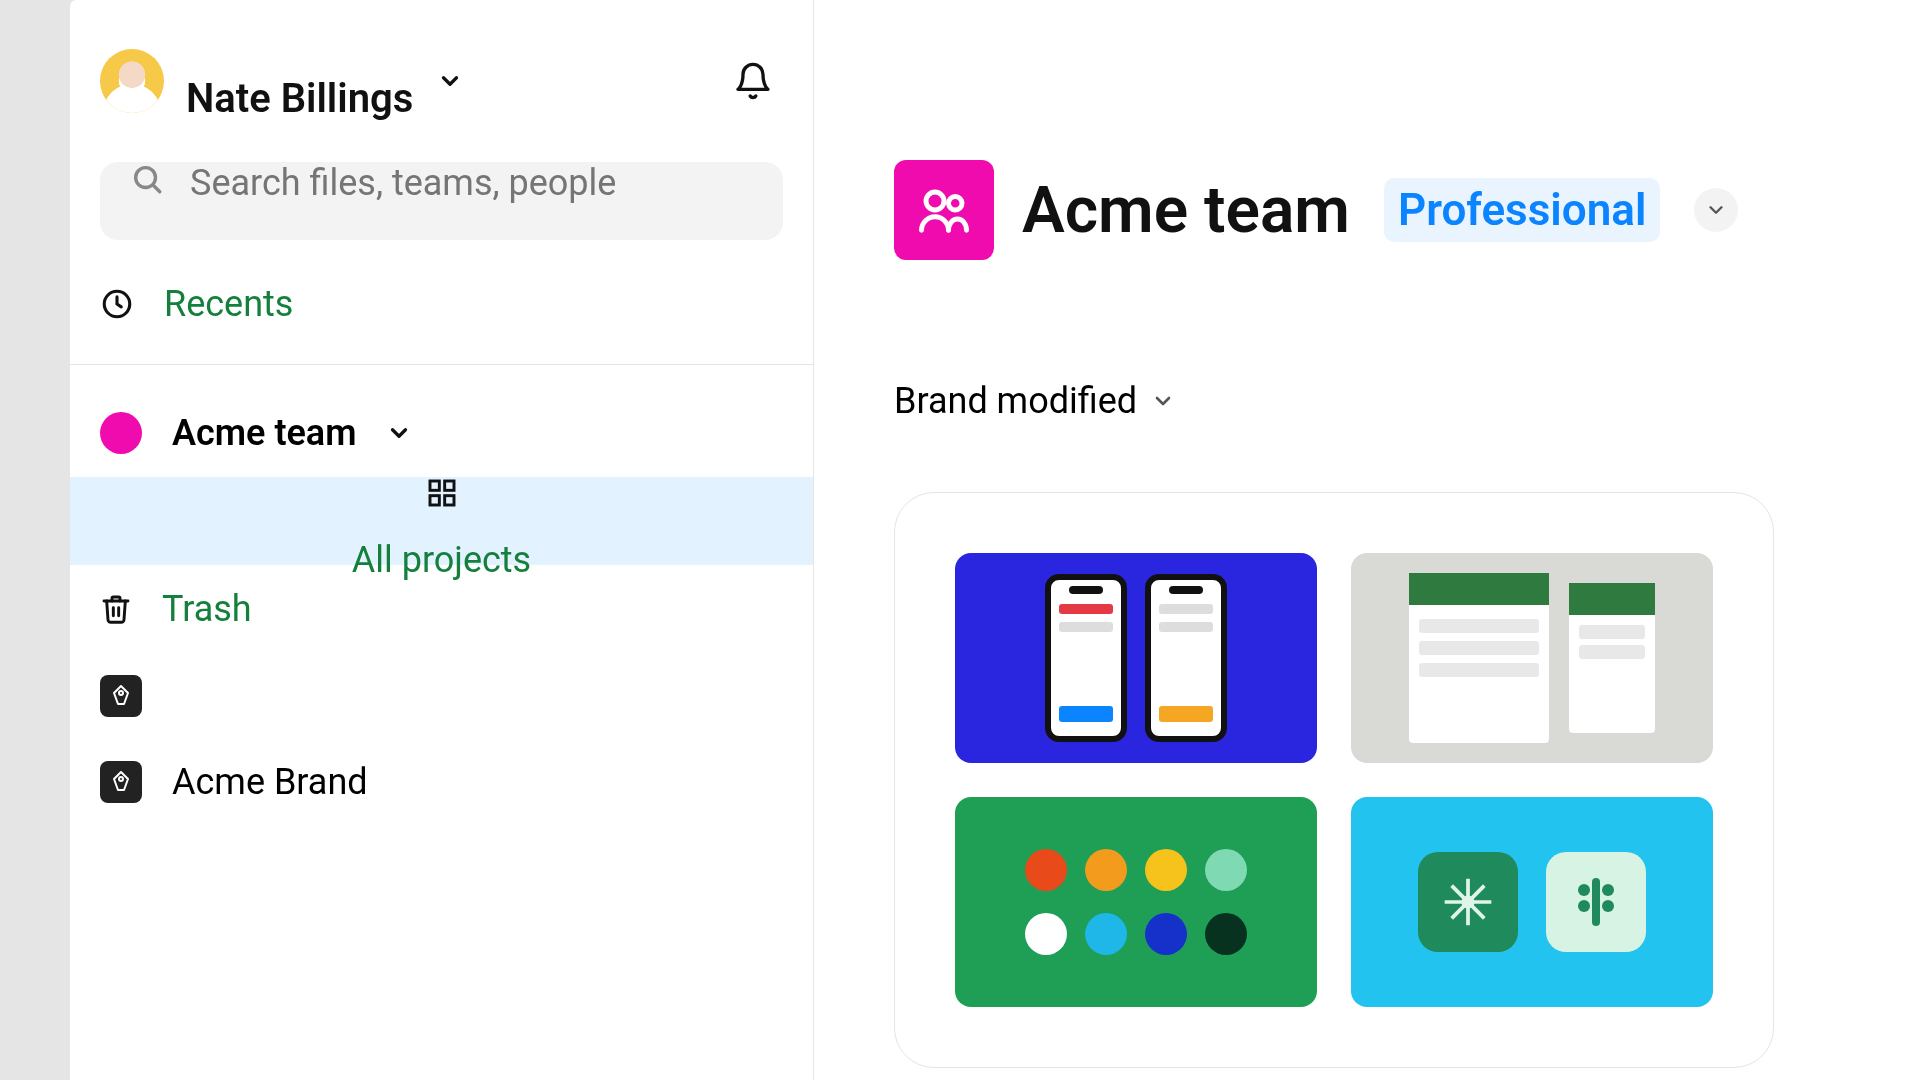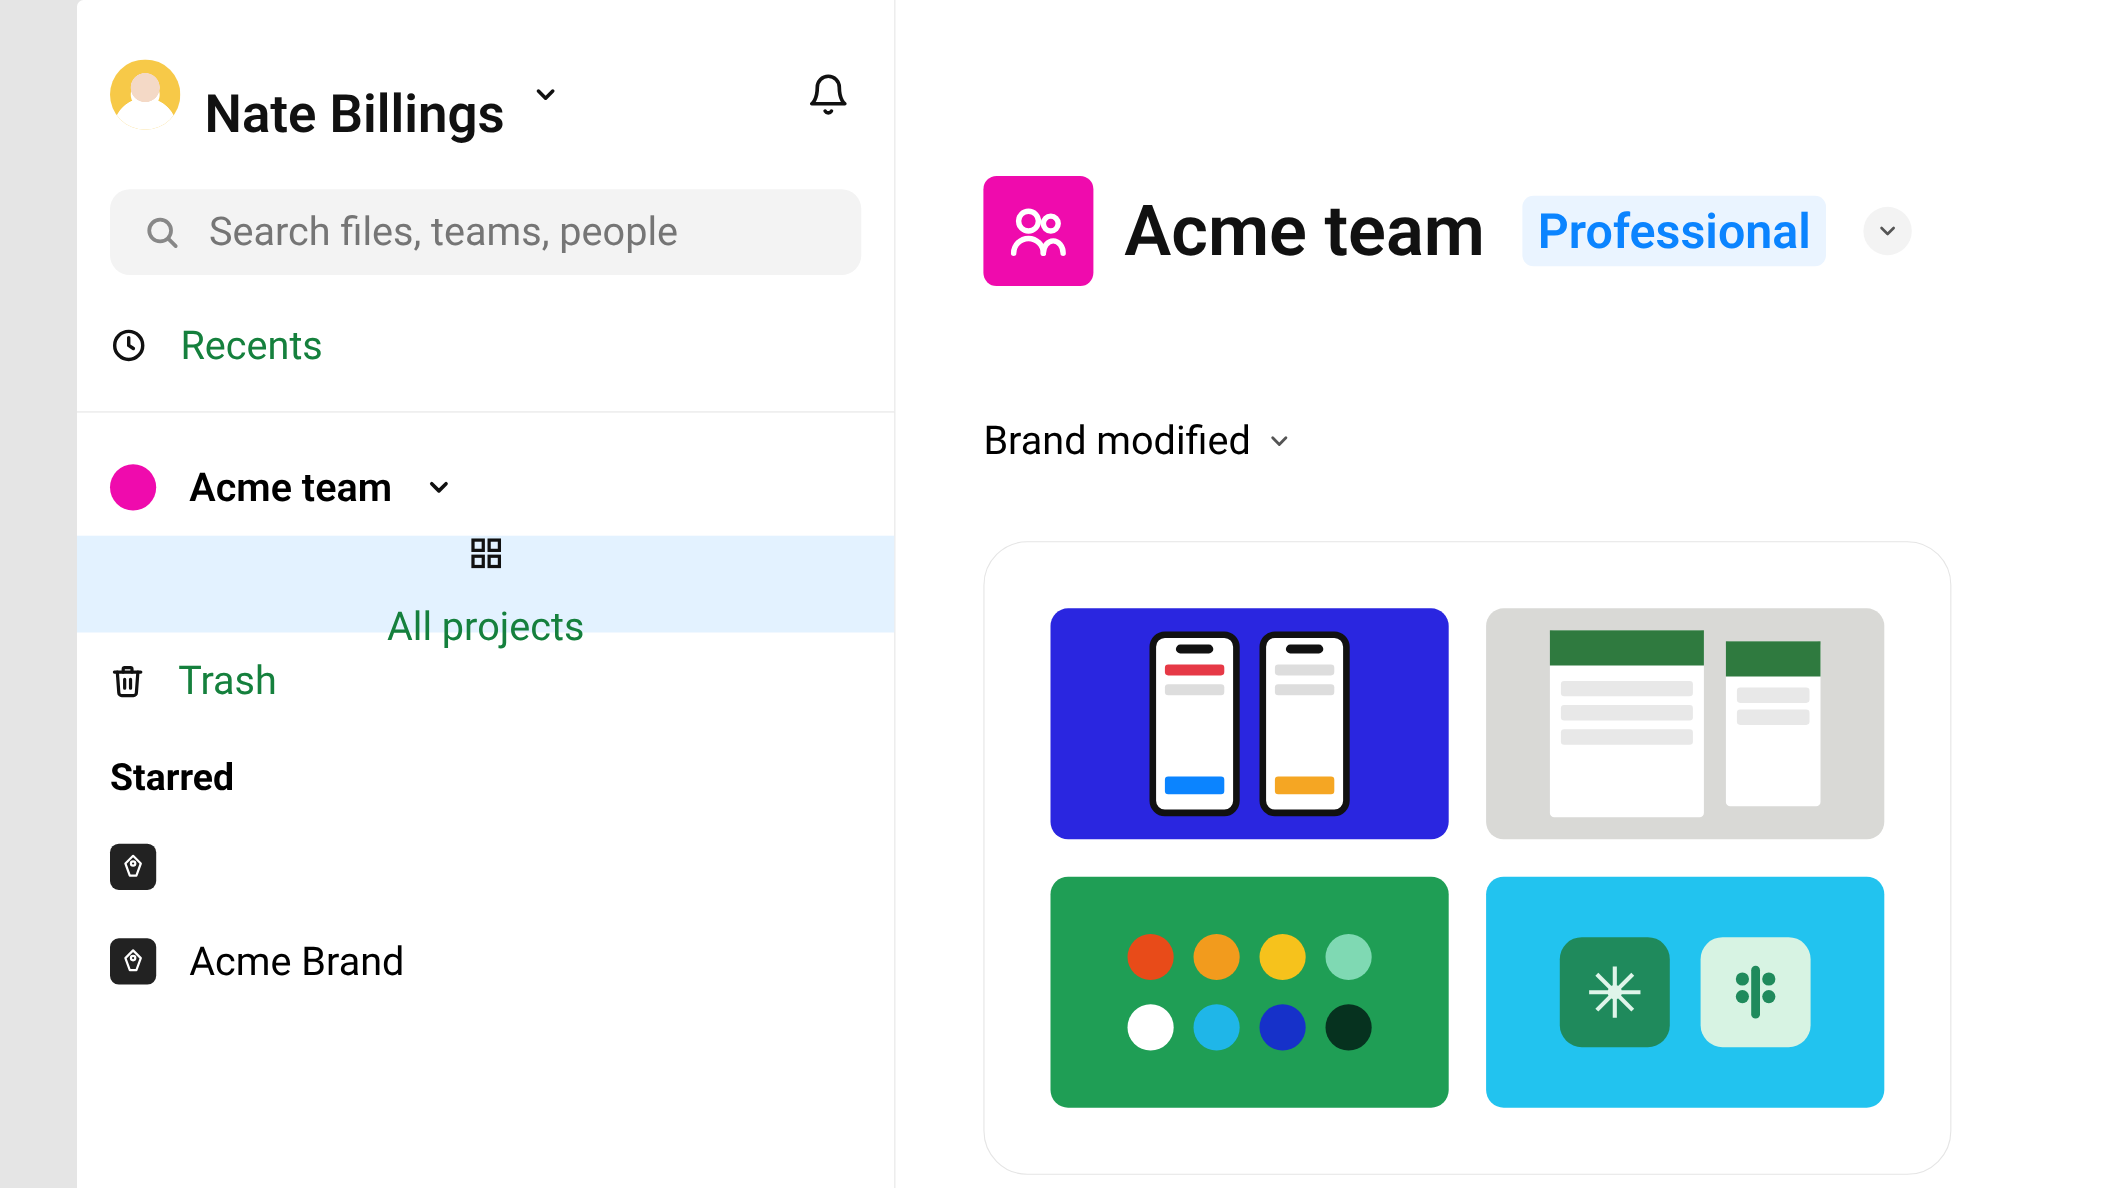--- a/index.html
+++ b/index.html
@@ -17,26 +17,26 @@
     width:64px; height:64px; border-radius:50%;
     background: radial-gradient(circle at center, #fff 28%, transparent 30%), #f7c948;
     position:relative; overflow:hidden; flex-shrink:0;
   }
   .avatar::after{
     content:""; position:absolute; inset:0;
     background:
       radial-gradient(circle at 50% 40%, #f4d9c6 26%, transparent 27%),
       radial-gradient(circle at 50% 100%, #fff 40%, transparent 41%);
   }
-  .user-name { font-size:48px; font-weight:600; color:#111;margin-top:35px; }
+  .user-name { font-size:40px; font-weight:600; color:#111;margin-top:35px; }
   .user-row .chev { margin-left:2px; }
   .bell { margin-left:auto; }
   .search {
     margin:14px 30px 20px 30px; height:78px; background:#f3f3f3; border-radius:18px;
-    display:flex; align-items:center; padding:0 30px; gap:26px;
+    display:flex; align-items:flex-start; padding:0 30px; gap:26px;
   }
   .search input {
     border:none; background:transparent; font-size:36px; color:#777; outline:none; width:100%;
   }
   .nav-item {
     display:flex; align-items:center; gap:30px; padding:0 30px; height:88px;
     font-size:36px; color:#15803d; cursor:pointer;
   }
   .nav-item.selected { background:#e3f2ff;flex-direction:column; }
   .divider { height:1px; background:#e5e5e5; margin:16px 0 24px 0; }
@@ -161,21 +161,20 @@
         <svg width="32" height="32" viewBox="0 0 24 24" fill="none" stroke="#111" stroke-width="2.2" stroke-linecap="round">
             <polyline points="3 6 5 6 21 6"></polyline>
             <path d="M19 6l-1 14a2 2 0 01-2 2H8a2 2 0 01-2-2L5 6"></path>
             <path d="M10 11v6M14 11v6"></path>
             <path d="M9 6V4a1 1 0 011-1h4a1 1 0 011 1v2"></path>
           </svg>
       </span>
       <span>Trash</span>
     </div>
 
-    <div class="section-heading">Starred</div>
 
     <div class="starred-item">
       <span class="proj-icon">
         <svg width="24" height="24" viewBox="0 0 24 24" fill="none" stroke="#fff" stroke-width="2" stroke-linejoin="round">
             <path d="M12 2l7 7-4 11H9L5 9z"></path>
             <circle cx="12" cy="9" r="2"></circle>
           </svg>
       </span>
     </div>
 

